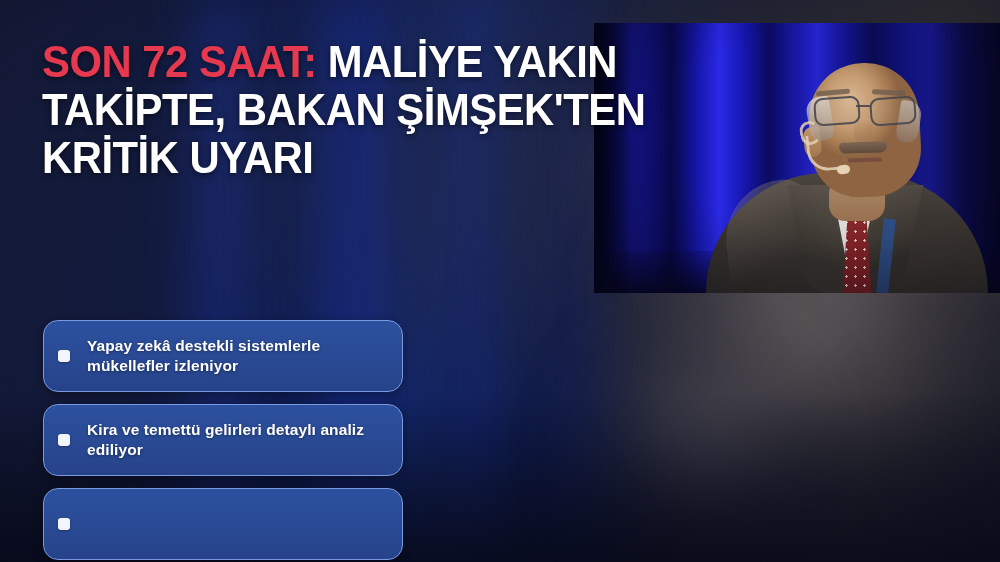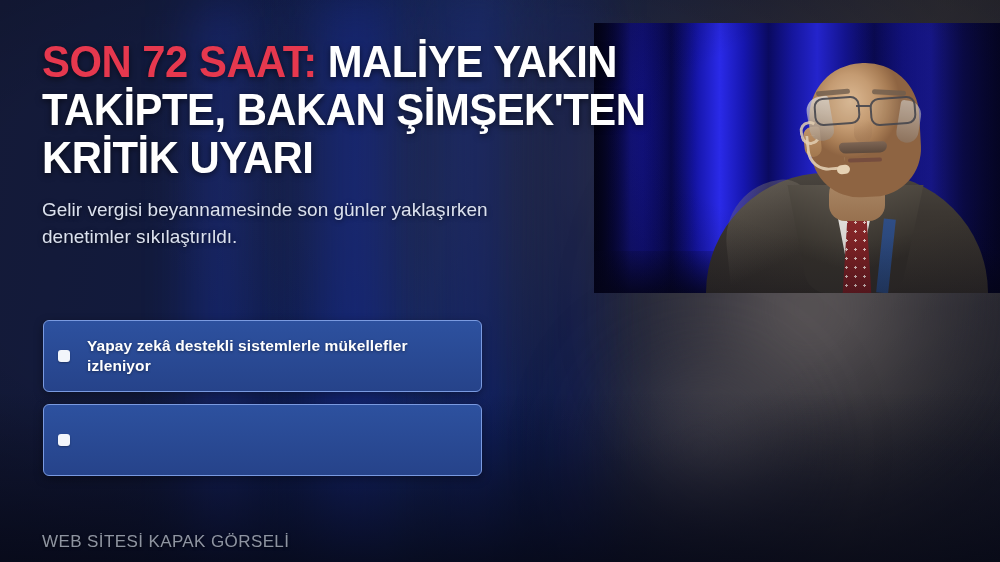--- a/index.html
+++ b/index.html
@@ -272,27 +272,27 @@
 
   
   .cards {
     position: absolute;
     left: 43px;
     top: 320px;
     width: 440px;
   }
   .card {
     position: relative;
-    width: 439px;
+    width: 360px;
     height: 72px;
     margin-bottom: 12px;
     box-sizing: border-box;
     background: linear-gradient(180deg, #2d519f 0%, #26438a 100%);
     border: 1px solid #7a9ae0;
-    border-radius: 6px;
+    border-radius: 15px;
     display: flex;
     align-items: center;
     padding: 0 16px 0 14px;
     box-shadow: 0 3px 10px rgba(0,0,0,0.35);
   }
   .card-bullet {
     flex: 0 0 auto;
     width: 12px;
     height: 12px;
     background: #f2f5fb;
@@ -368,27 +368,29 @@
       <div class="mouth"></div>
       <div class="ear-hook"></div>
       <div class="mic-boom"></div>
       <div class="mic-tip"></div>
     </div>
     <div class="photo-soft"></div>
   </div>
 
   <div class="headline"><span class="kicker">SON 72 SAAT:</span><span> MALİYE YAKIN TAKİPTE, BAKAN ŞİMŞEK'TEN KRİTİK UYARI</span></div>
 
-  <div class="subtitle">Gelir vergisi beyannamesinde son günler yaklaşırken denetimler sıkılaştırıldı.</div>
 
   <div class="cards">
     <div class="card">
       <div class="card-bullet"></div>
       <div class="card-text">Yapay zekâ destekli sistemlerle mükellefler izleniyor</div>
     </div>
     <div class="card">
       <div class="card-bullet"></div>
+      <div class="card-text">Kira ve temettü gelirleri detaylı analiz ediliyor</div>
+    </div>
+    <div class="card">
+      <div class="card-bullet"></div>
     </div>
   </div>
 
-  <div class="watermark">WEB SİTESİ KAPAK GÖRSELİ</div>
 
 </div>
 
 </body></html>

